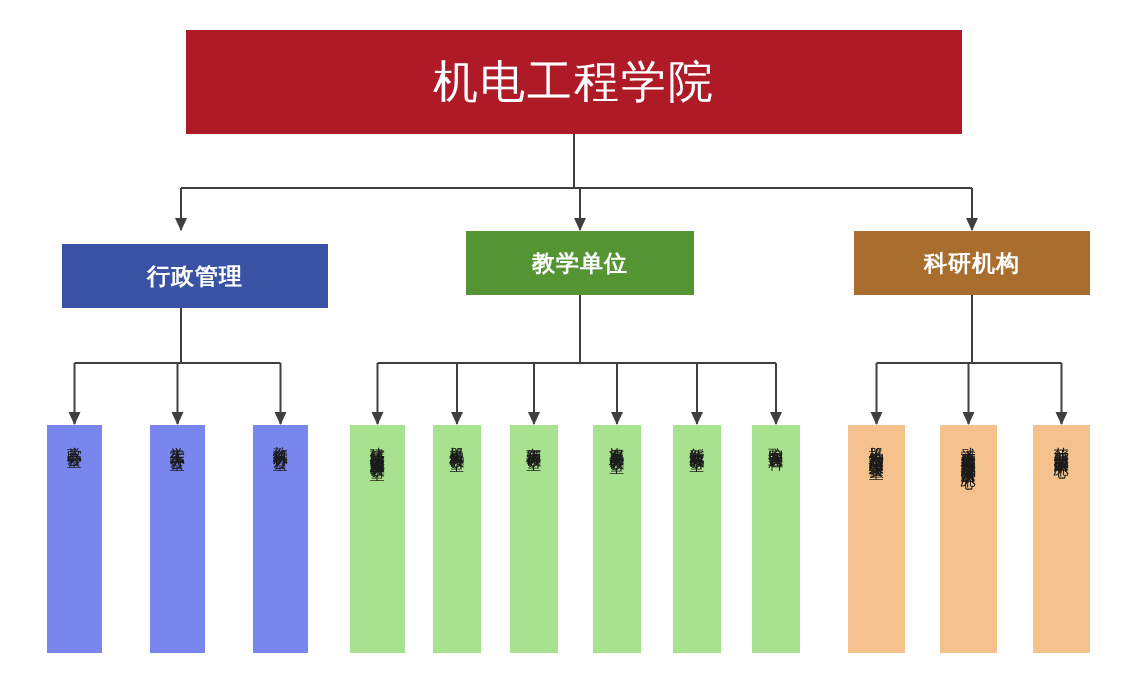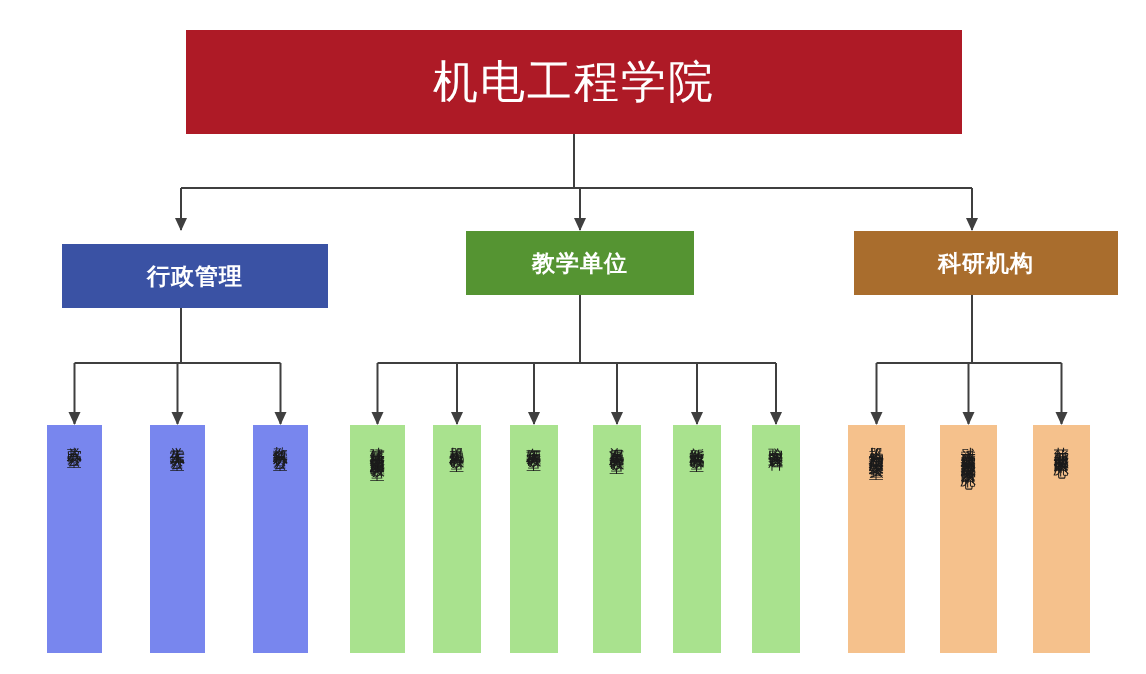--- a/index.html
+++ b/index.html
@@ -135,21 +135,21 @@
       </div>
       <div class="node node-leaf" style="left: 593px; top: 425px; width: 48px; height: 228px; background: rgb(169, 226, 142); color: rgb(27, 27, 27);">
         <span class="vtext">汽车服务工程教研室</span>
       </div>
       <div class="node node-leaf" style="left: 673px; top: 425px; width: 48px; height: 228px; background: rgb(169, 226, 142); color: rgb(27, 27, 27);">
         <span class="vtext">新能源汽车教研室</span>
       </div>
       <div class="node node-leaf" style="left: 752px; top: 425px; width: 48px; height: 228px; background: rgb(169, 226, 142); color: rgb(27, 27, 27);">
         <span class="vtext">实验实训管理科</span>
       </div>
-      <div class="node node-cat" style="left: 854px; top: 231px; width: 264px; height: 64px; background: rgb(169, 109, 45); color: rgb(255, 255, 255);">
+      <div class="node node-cat" style="left: 854px; top: 231px; width: 236px; height: 64px; background: rgb(169, 109, 45); color: rgb(255, 255, 255);">
         <span>科研机构</span>
       </div>
       <div class="node node-leaf" style="left: 848px; top: 425px; width: 57px; height: 228px; background: rgb(245, 193, 140); color: rgb(27, 27, 27);">
         <span class="vtext">机器人控制与应用技术实验室</span>
       </div>
       <div class="node node-leaf" style="left: 940px; top: 425px; width: 57px; height: 228px; background: rgb(245, 193, 140); color: rgb(27, 27, 27);">
         <span class="vtext">武汉市建筑空调系统节能工程技术研究中心</span>
       </div>
       <div class="node node-leaf" style="left: 1033px; top: 425px; width: 57px; height: 228px; background: rgb(245, 193, 140); color: rgb(27, 27, 27);">
         <span class="vtext">节能与新能源技术研究中心</span>

